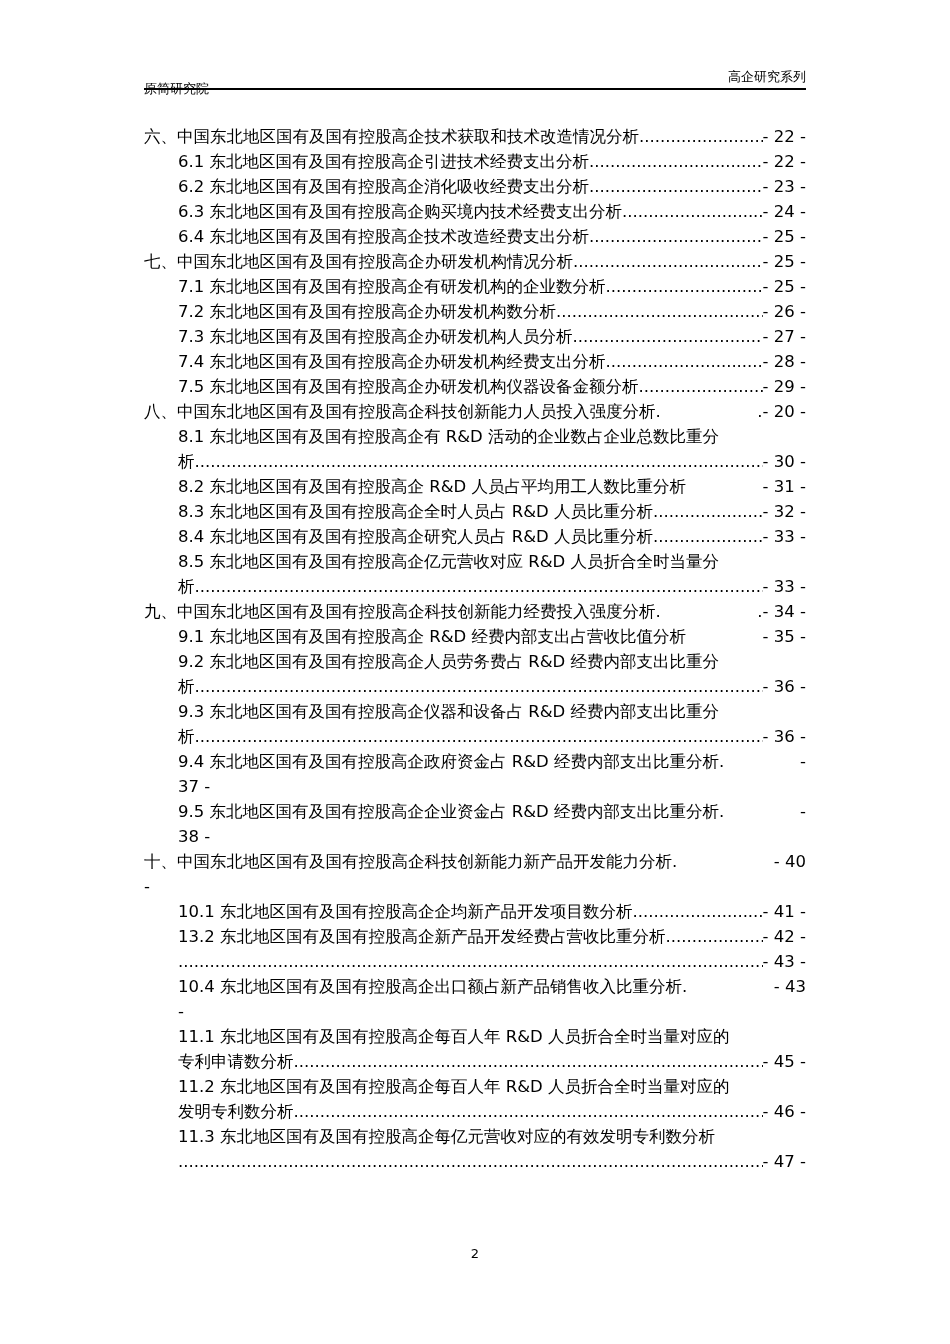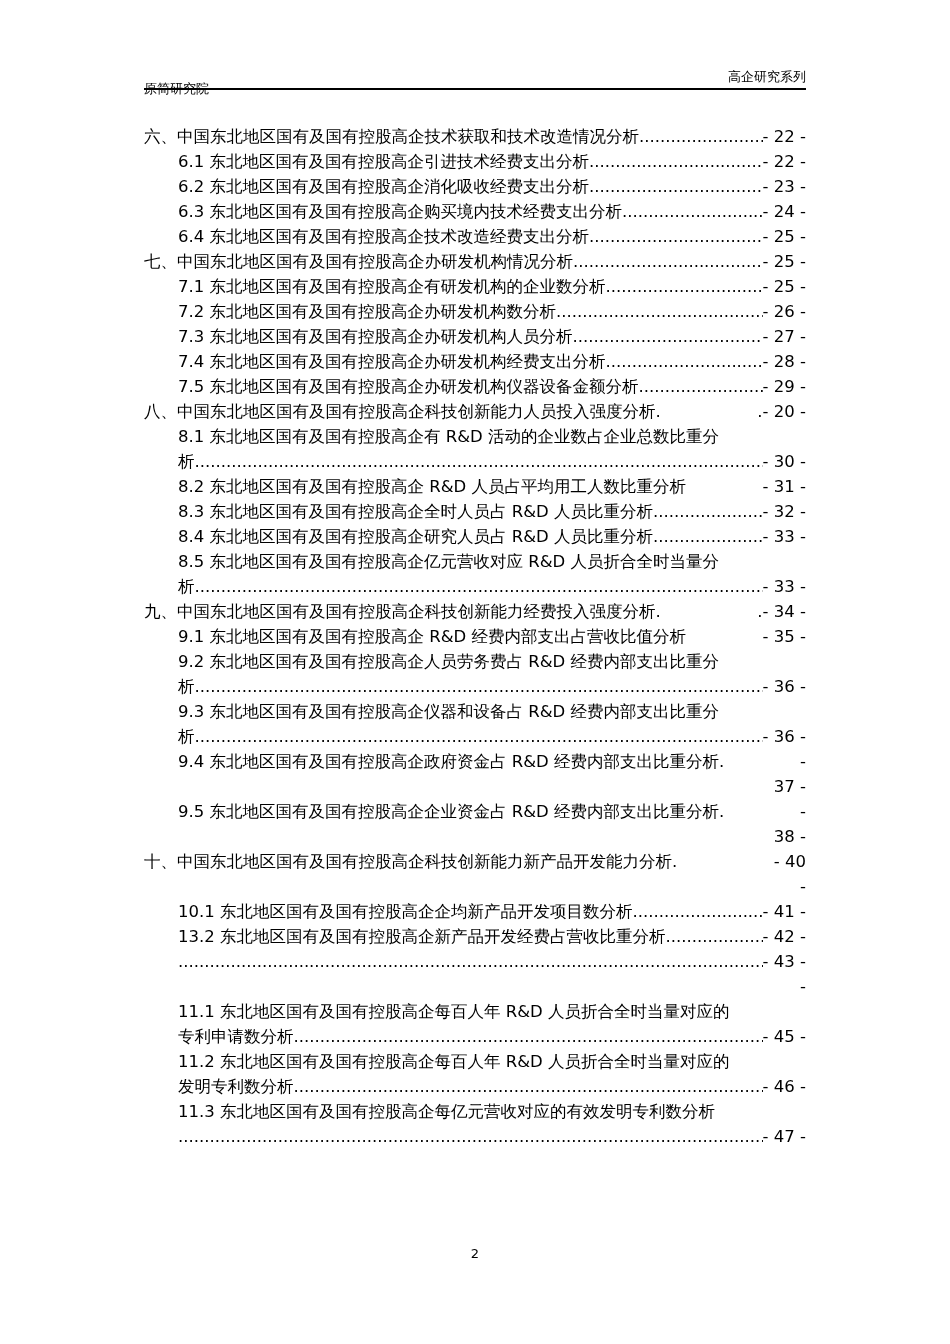--- a/index.html
+++ b/index.html
@@ -6,21 +6,21 @@
   body { width: 950px; height: 1344px; position: relative; overflow: hidden;
          font-family: "DejaVu Sans", sans-serif; color: #000; }
   .header { position: absolute; left: 144px; top: 66px; width: 662px; height: 22px;
             border-bottom: 2px solid #000; font-size: 13px; }
   .header .left { position: absolute; left: 0; top: 14px; }
   .header .right { position: absolute; right: 0; top: 2px; }
   .toc { position: absolute; left: 144px; top: 124px; width: 662px; }
   .row { position: relative; font-size: 16.5px; line-height: 25px; height: 25px; white-space: nowrap; }
   .row.l1 { padding-left: 0; }
   .row.l2 { padding-left: 34px; }
-  .row .flex { display: flex; align-items: baseline; width: 100%; justify-content: flex-end; }
+  .row .flex { display: flex; align-items: baseline; width: 100%; }
   .row .title { flex: 0 0 auto; }
   .row .dots { flex: 1 1 auto; overflow: hidden; letter-spacing: 0; color: #000; }
   .row .dots::before { content: "......................................................................................................................................................................................"; }
   .row .page { flex: 0 0 auto; }
   .row.nodots .dots::before { content: ""; }
   .row.nodots .dots { flex: 1 1 auto; }
   .cont { font-size: 16.5px; line-height: 25px; height: 25px; white-space: nowrap; position: relative; }
   .cont.l2 { padding-left: 34px; }
   .cont .flex { display: flex; align-items: baseline; width: 100%; }
   .cont .title { flex: 0 0 auto; }
@@ -265,20 +265,27 @@
       </div>
     </div>
   <div class="row l2">
       <div class="flex">
         <span class="dots"></span>
         <span class="page">- 43 -</span>
       </div>
     </div>
   <div class="row l2 nodots">
       <div class="flex">
+        <span class="title">10.4 东北地区国有及国有控股高企出口额占新产品销售收入比重分析.</span>
+        <span class="dots"></span>
+        <span class="page">- 43</span>
+      </div>
+    </div>
+  <div class="row l2 nodots">
+      <div class="flex">
         <span class="page">-</span>
       </div>
     </div>
 
   <div class="row l2 nodots">
       <div class="flex">
         <span class="title">11.1 东北地区国有及国有控股高企每百人年 R&amp;D 人员折合全时当量对应的</span>
         <span class="dots"></span>
       </div>
     </div>

